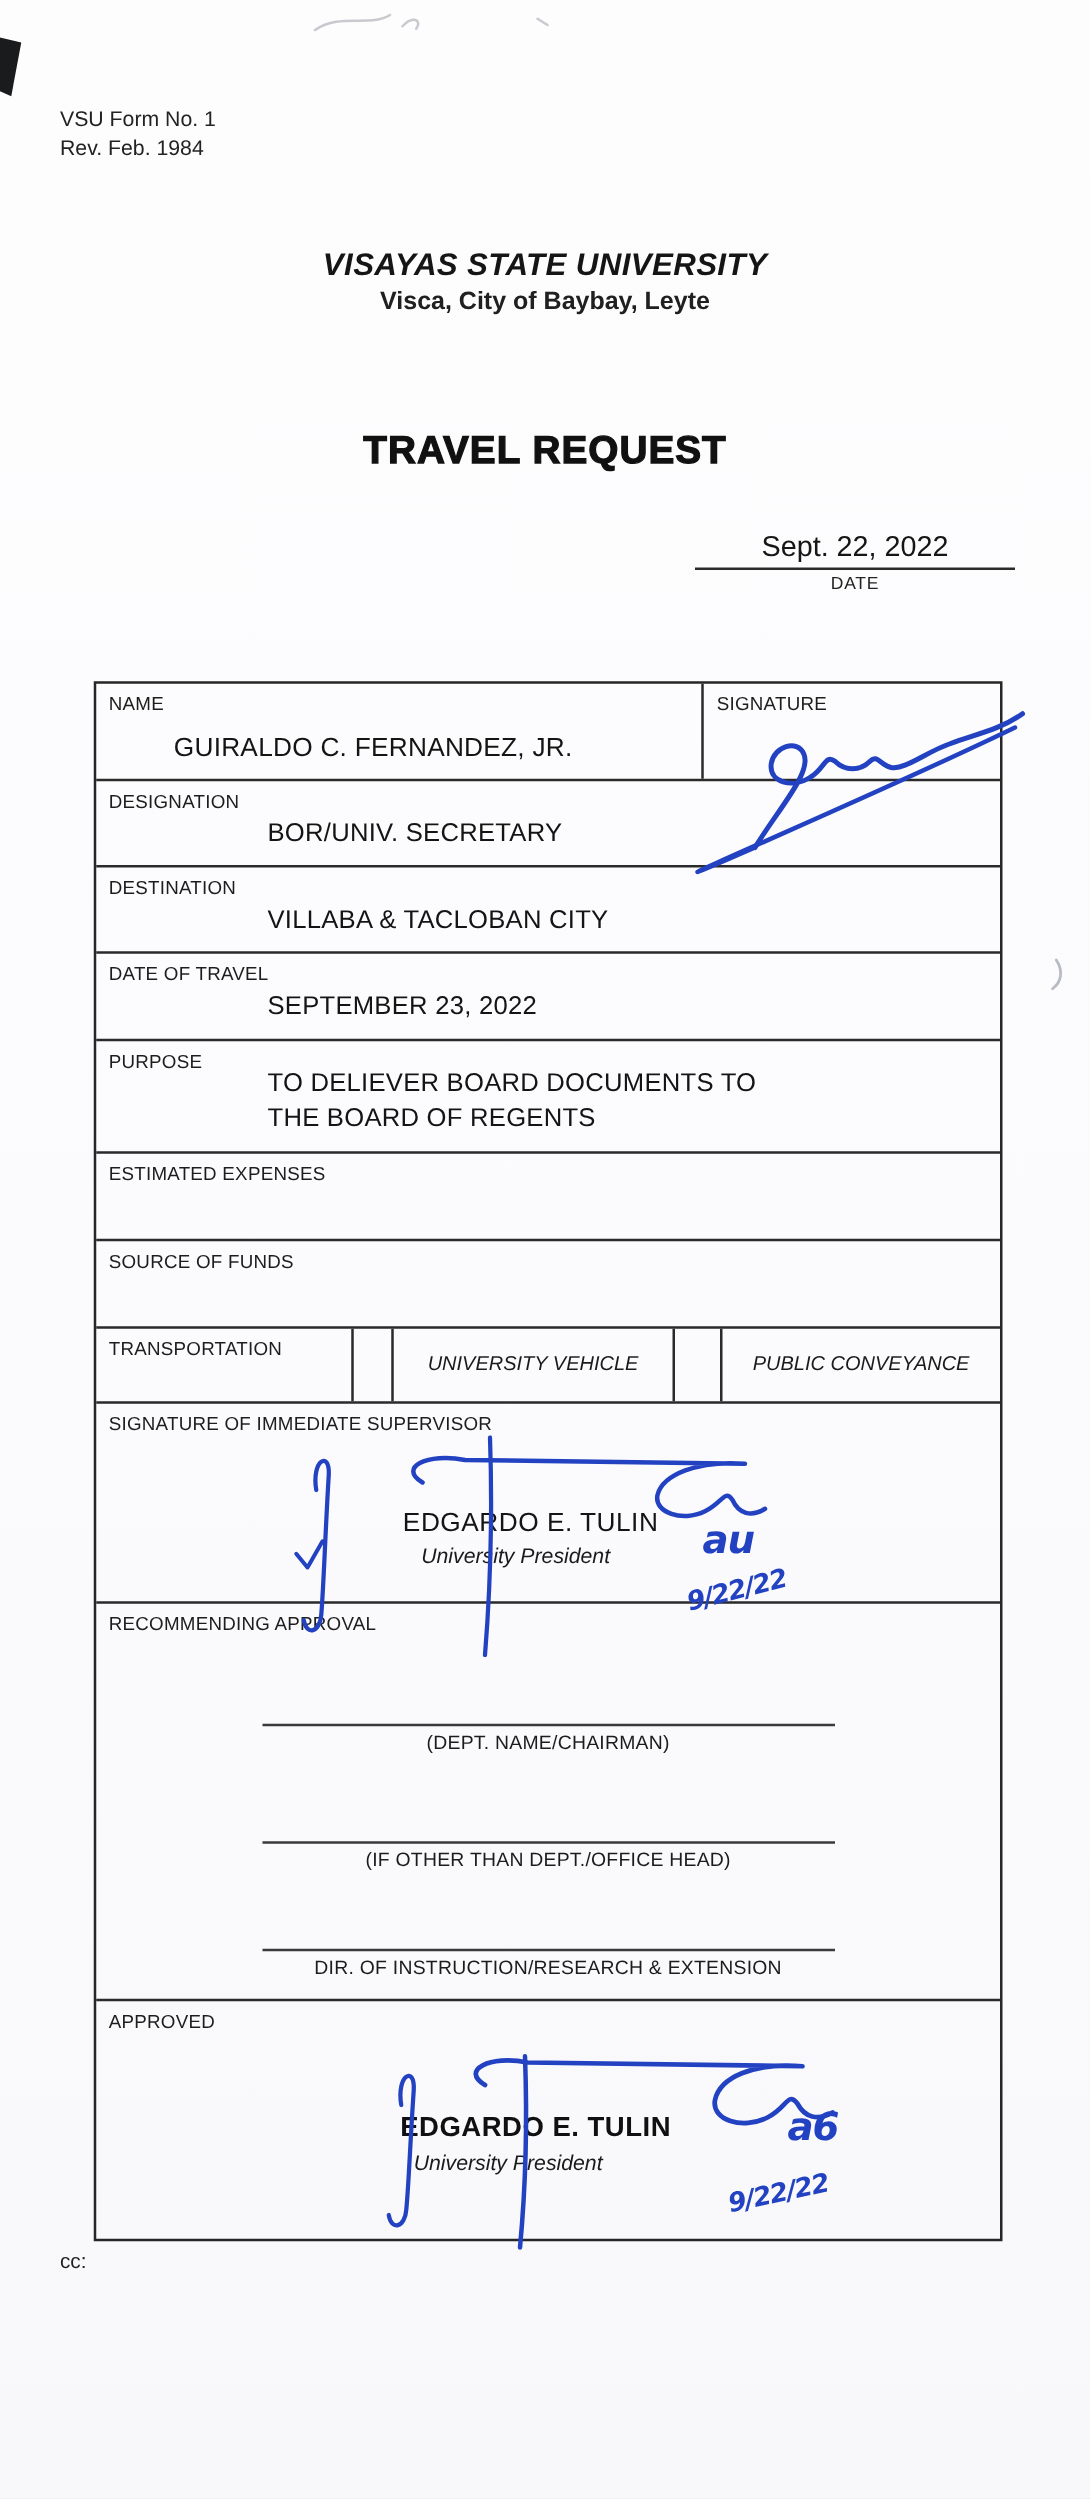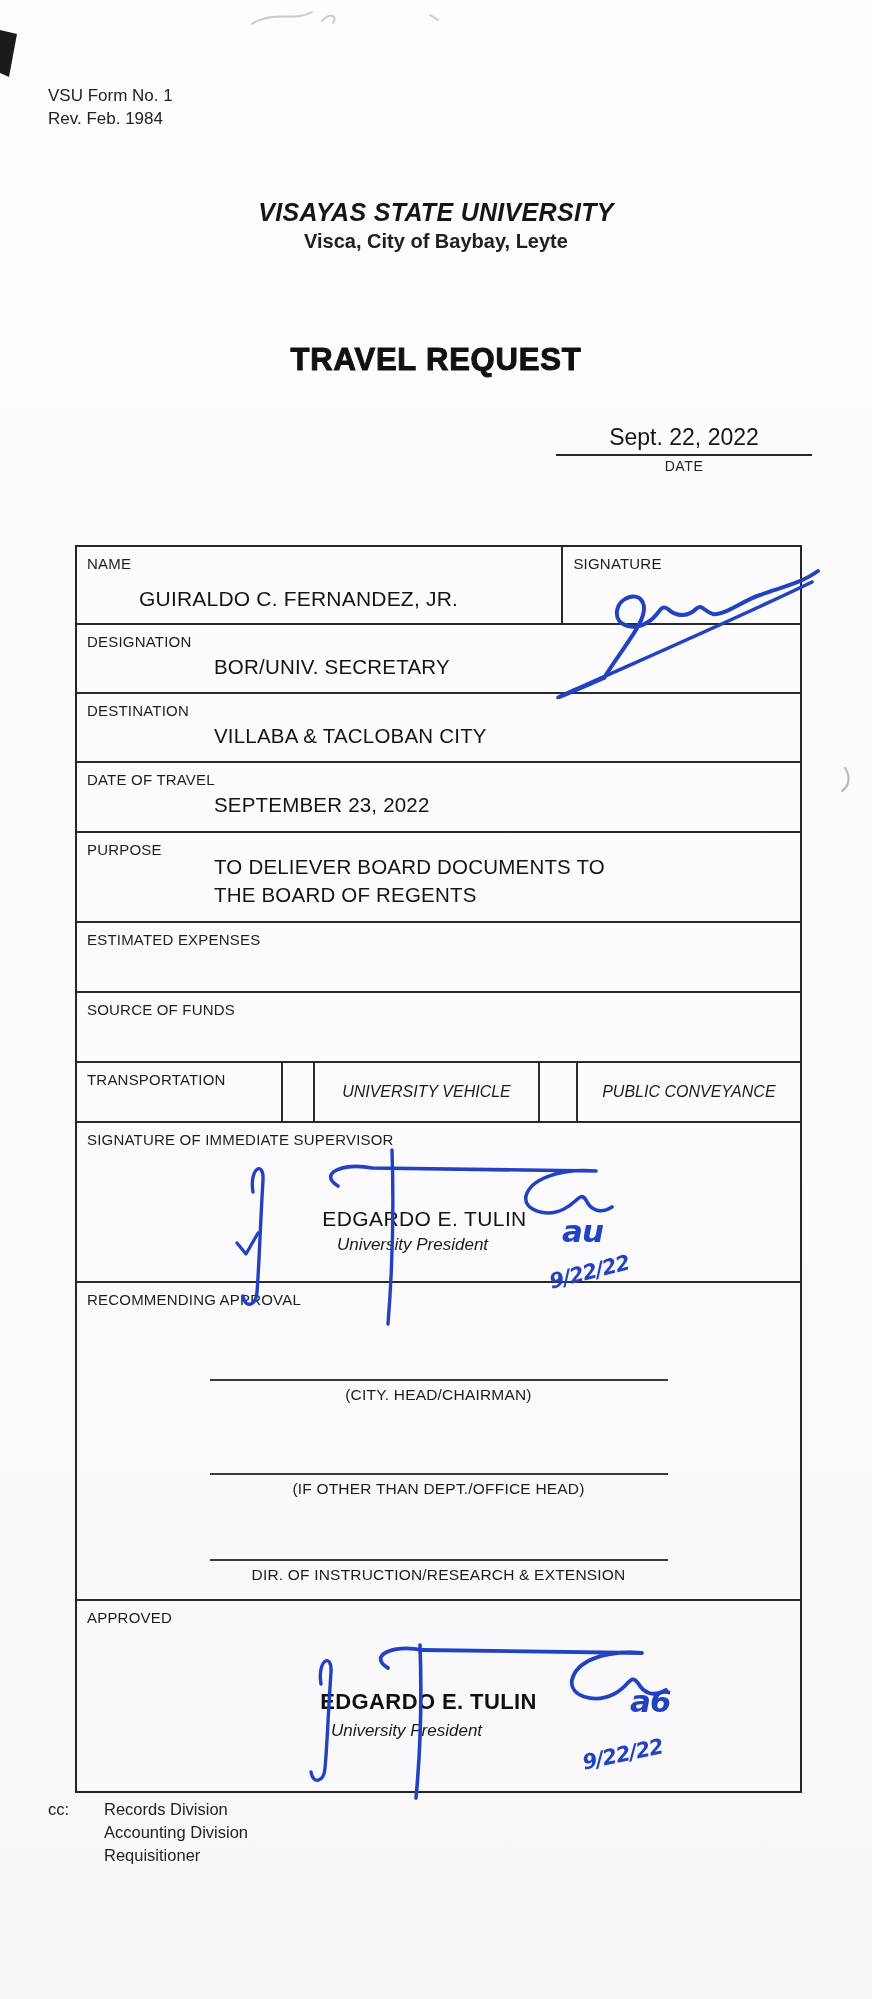--- a/index.html
+++ b/index.html
@@ -166,21 +166,21 @@
     <div class="row row-supervisor">
       <span class="label">SIGNATURE OF IMMEDIATE SUPERVISOR</span>
       <div class="sig-name">EDGARDO E. TULIN</div>
       <div class="sig-title">University President</div>
     </div>
 
     <div class="row row-recommending">
       <span class="label">RECOMMENDING APPROVAL</span>
       <div class="sign-group sg-1">
         <div class="sign-line"></div>
-        <div class="sign-caption">(CITY. HEAD/CHAIRMAN)</div>
+        <div class="sign-caption">(DEPT. NAME/CHAIRMAN)</div>
       </div>
       <div class="sign-group sg-3">
         <div class="sign-line"></div>
         <div class="sign-caption">DIR. OF INSTRUCTION/RESEARCH &amp; EXTENSION</div>
       </div>
       <div class="sign-group sg-2">
         <div class="sign-line"></div>
         <div class="sign-caption">(IF OTHER THAN DEPT./OFFICE HEAD)</div>
       </div>
     </div>
@@ -188,25 +188,20 @@
     <div class="row row-approved">
       <span class="label">APPROVED</span>
       <div class="appr-name">EDGARDO E. TULIN</div>
       <div class="appr-title">University President</div>
     </div>
 
   </div>
 
   <div class="cc-block">
     <div class="cc-label">cc:</div>
-    <div class="cc-items">
-      <div>Records Division</div>
-      <div>Accounting Division</div>
-      <div>Requisitioner</div>
-    </div>
   </div>
 
   <svg class="ink-overlay" viewBox="0 0 872 1999" xmlns="http://www.w3.org/2000/svg">
 
     <path d="M0 30 L17 34 L9 77 L0 73 Z" fill="#1a1b1d"></path>
     <path class="pencil" d="M252 24 C272 10 296 22 312 12 M322 21 C330 12 338 16 333 23 M430 15 l8 5" stroke-width="2" opacity="0.75"></path>
     <path class="smudge" d="M845 768 C851 777 849 786 842 791" stroke-width="2.2" opacity="0.7"></path>
 
     <g>
       <path class="ink-stroke" stroke-width="4" d="M604 678 C622 648 650 618 643 603 C638 591 619 597 617 611 C615 626 634 631 648 622 C660 615 660 603 668 609 C676 617 688 617 696 609 C702 603 704 612 713 614 C724 616 742 601 760 595 C778 588 800 584 818 571"></path>

